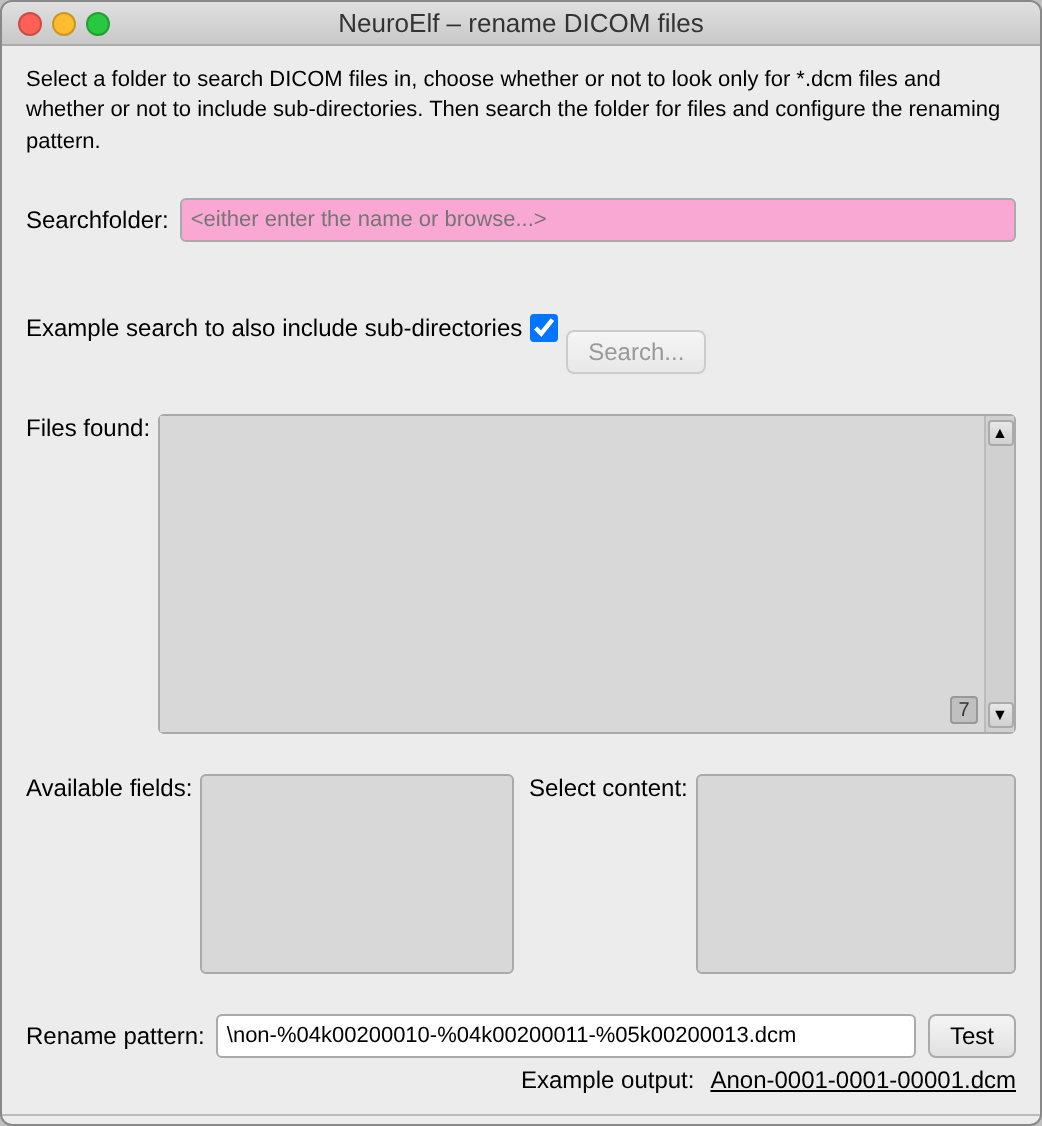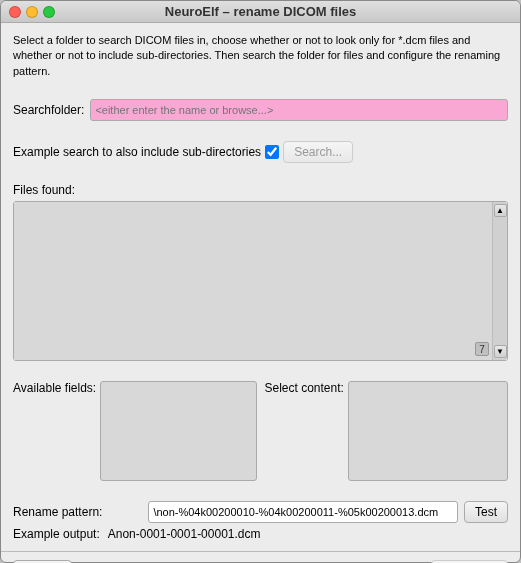--- a/index.html
+++ b/index.html
@@ -43,21 +43,21 @@
       border: 1px solid rgba(0,0,0,0.2);
     }
     .traffic-light.close { background: #ff5f57; }
     .traffic-light.minimize { background: #febc2e; }
     .traffic-light.maximize { background: #28c840; }
     .title-bar-title {
       position: absolute;
       left: 50%;
       transform: translateX(-50%);
       font-size: 13px;
-      font-weight: bold;
+      font-weight: normal;
       color: #333;
       white-space: nowrap;
     }
     .content {
       flex: 1;
       padding: 10px 12px;
       display: flex;
       flex-direction: column;
       gap: 20px;
     }
@@ -106,21 +106,21 @@
     .checkbox-label {
       font-size: 12px;
     }
     input[type="checkbox"] {
       width: 14px;
       height: 14px;
       cursor: pointer;
     }
     .files-section {
       display: flex;
-      flex-direction: column;
+      flex-direction: row;
       gap: 4px;
       flex: 1;
     }
     .files-label {
       font-size: 12px;
     }
     .files-list-container {
       flex: 1;
       border: 1px solid #aaa;
       background: #d8d8d8;
@@ -190,53 +190,55 @@
     }
     .rename-section {
       display: flex;
       flex-direction: column;
       gap: 4px;
     }
     .rename-row {
       display: flex;
       align-items: center;
       gap: 6px;
+      justify-content: flex-end;
     }
     .rename-input {
       flex: 1;
       height: 22px;
       border: 1px solid #aaa;
       border-radius: 3px;
       background: white;
       padding: 0 4px;
       font-size: 11px;
       outline: none;
       color: #000;
-      margin-left: 40px;
     }
     .example-output {
       font-size: 12px;
       padding-left: 2px;
+      text-decoration: underline;
     }
     .bottom-bar {
       display: flex;
       justify-content: space-between;
       align-items: center;
       padding: 8px 12px;
       border-top: 1px solid #bbb;
     }
     .search-btn-disabled {
       height: 22px;
       padding: 0 10px;
       border: 1px solid #ccc;
       border-radius: 4px;
       background: linear-gradient(to bottom, #f5f5f5, #e8e8e8);
       font-size: 12px;
       color: #999;
       cursor: default;
+      margin-top: 24px;
     }
     .rename-btn-disabled {
       height: 22px;
       padding: 0 10px;
       border: 1px solid #ccc;
       border-radius: 4px;
       background: linear-gradient(to bottom, #f5f5f5, #e8e8e8);
       font-size: 12px;
       color: #999;
       cursor: default;

